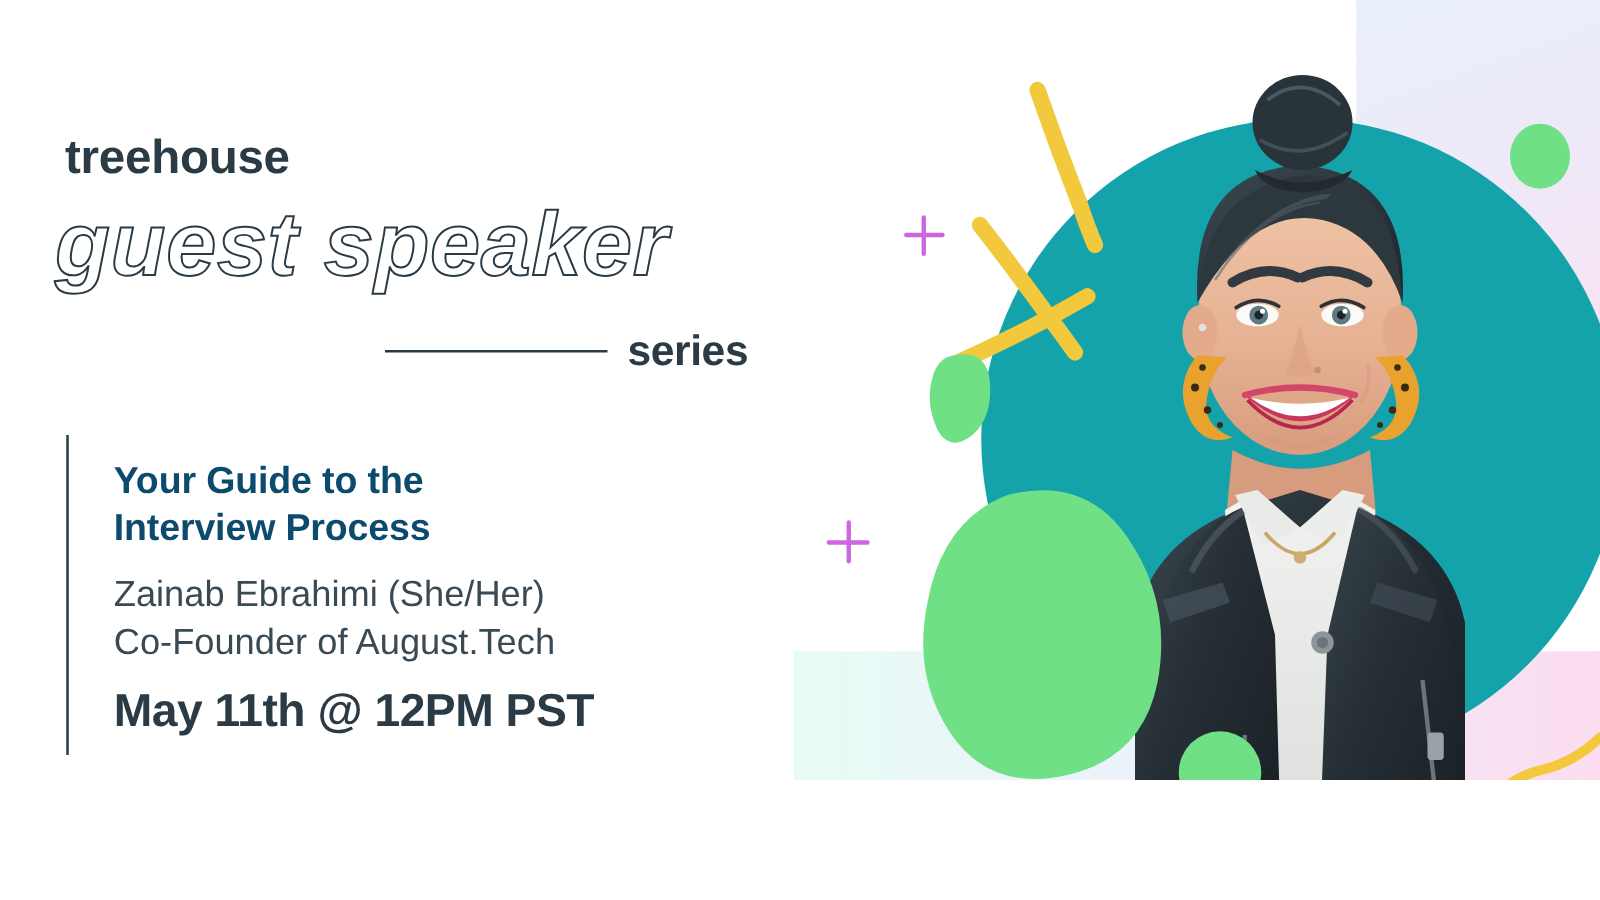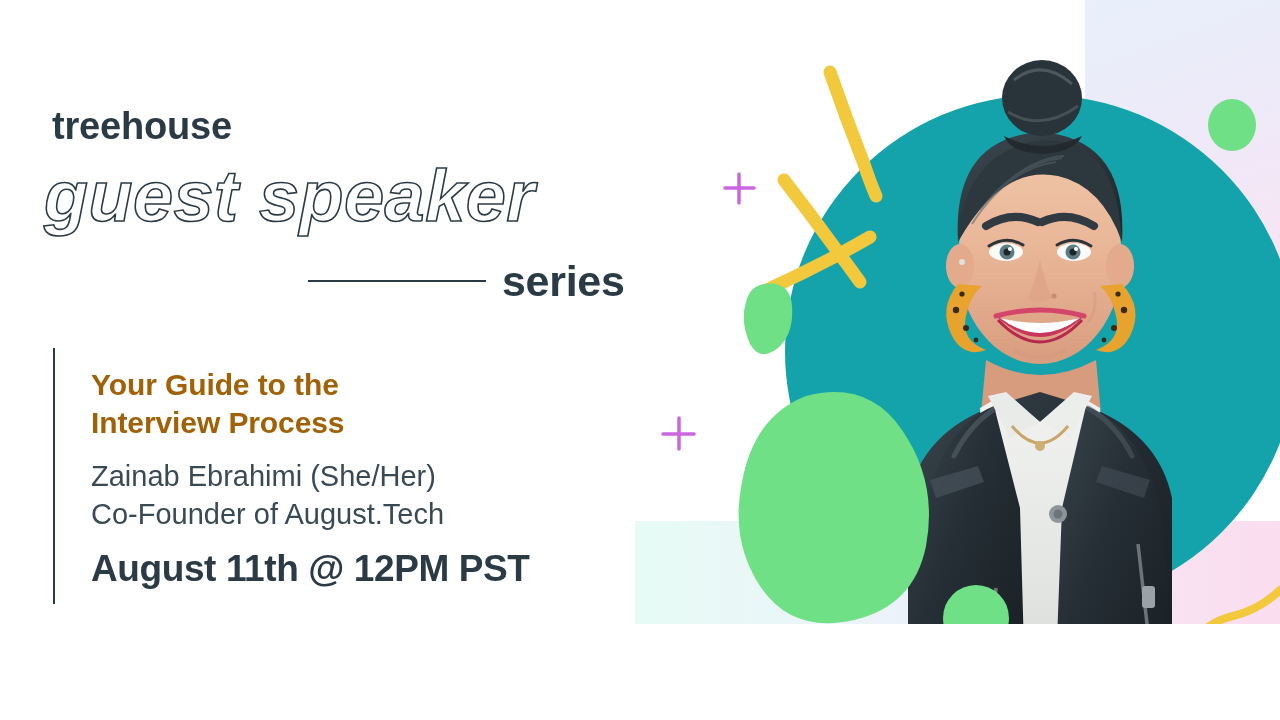--- a/index.html
+++ b/index.html
@@ -97,21 +97,21 @@
     align-items: center;
     gap: 16px;
   }
   .series-rule {
     flex: 1 1 auto;
     height: 2px;
     background: #2b3b46;
     max-width: 178px;
   }
   .series-word {
-    font-size: 43px;
+    font-size: 34px;
     font-weight: 700;
     color: #2b3b46;
     line-height: 1;
     letter-spacing: -0.3px;
   }
 
   .vrule {
     position: absolute;
     left: 53px;
     top: 348px;
@@ -123,21 +123,21 @@
   .detail-block {
     position: absolute;
     left: 91px;
     top: 366px;
     width: 560px;
   }
   .talk-title {
     font-size: 30px;
     font-weight: 700;
     line-height: 1.28;
-    color: #a16207;
+    color: #0c4a6e;
     letter-spacing: -0.1px;
     margin: 0 0 14px 0;
     white-space: pre-line;
   }
   .speaker-name,
   .speaker-role {
     font-size: 29px;
     font-weight: 400;
     line-height: 1.33;
     color: #3a4a55;
@@ -324,16 +324,16 @@
     <span class="series-word">series</span>
   </div>
 
   <div class="vrule"></div>
 
   <div class="detail-block">
     <p class="talk-title">Your Guide to the
 Interview Process</p>
     <p class="speaker-name">Zainab Ebrahimi (She/Her)</p>
     <p class="speaker-role">Co-Founder of August.Tech</p>
-    <p class="event-when">August 11th @ 12PM PST</p>
+    <p class="event-when">May 11th @ 12PM PST</p>
   </div>
 
 </div>
 
 </body></html>

